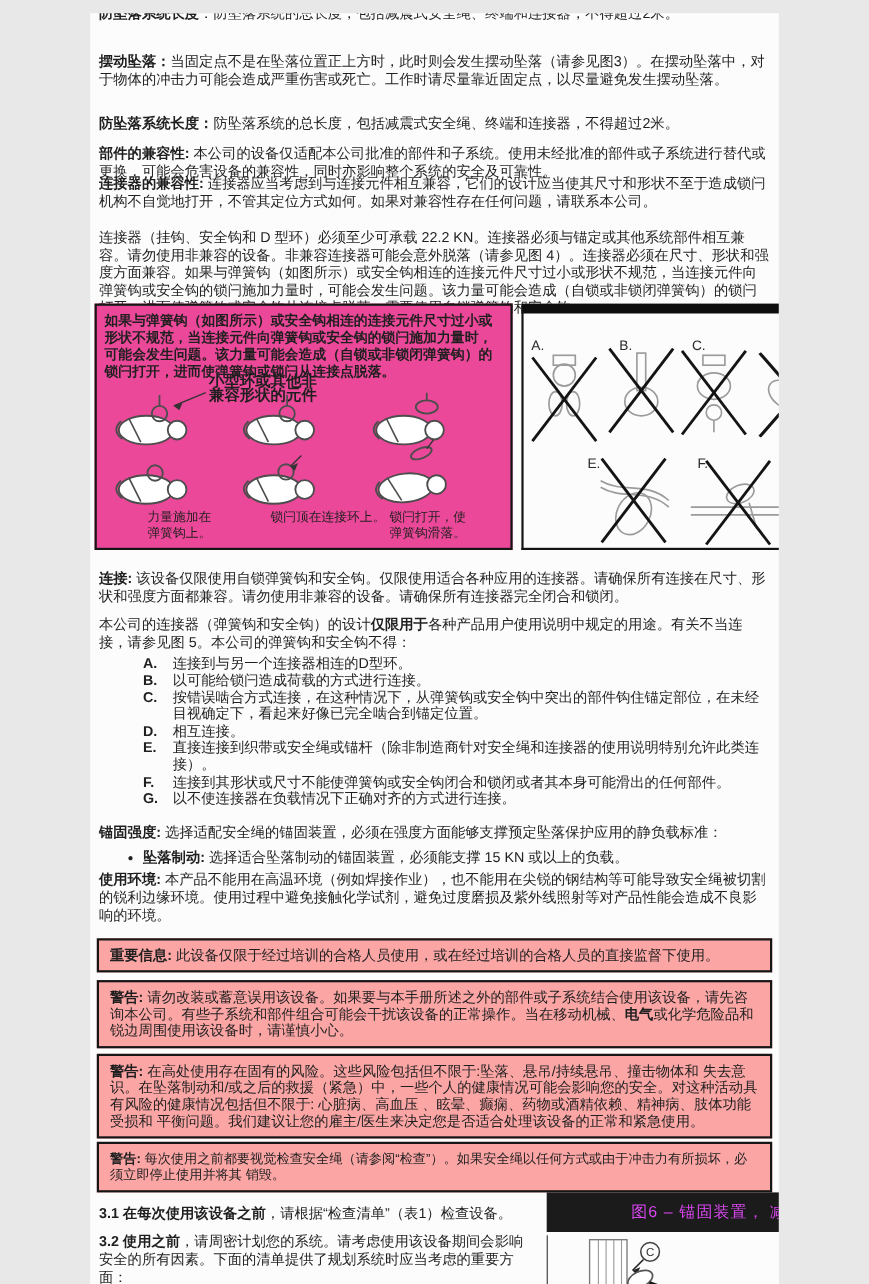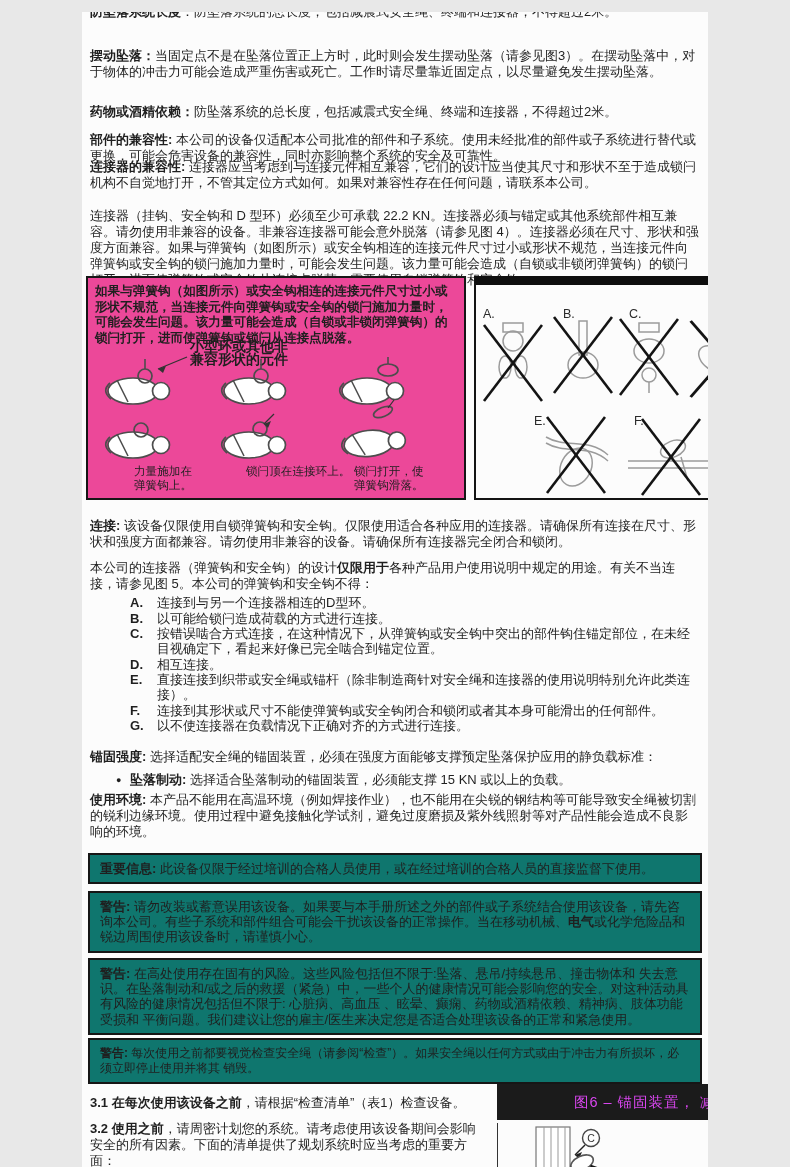--- a/index.html
+++ b/index.html
@@ -10,21 +10,21 @@
     font-size:13px;line-height:16px;
   }
   .abs{position:absolute;left:8px;right:8px;margin:0;}
   .para b{font-weight:bold;}
   .clip-top{top:-8px;}
   .list{position:absolute;left:48px;right:14px;top:583px;line-height:15px;}
   .li{display:flex;margin:0 0 0.5px 0;}
   .li b{width:27px;flex:none;}
   .blt-row{display:flex;align-items:flex-start;}
   .blt{width:40px;flex:none;font-size:9px;line-height:16px;text-align:left;padding-left:26px;box-sizing:border-box;}
-  .box{position:absolute;left:6px;right:6px;border:2px solid #161616;padding:6px 10px;background:#0f766e;line-height:15.2px;}
+  .box{position:absolute;left:6px;right:6px;border:2px solid #161616;padding:6px 10px;background:#fca5a5;line-height:15.2px;}
   
   .fig4{position:absolute;left:4px;top:264px;width:380px;height:224px;border:2px solid #161616;box-sizing:border-box;background:#ec4899;}
   .fig4-intro{position:absolute;left:7px;right:6px;top:6px;font-size:12.6px;line-height:15.5px;font-weight:bold;}
   .fig4-callout{position:absolute;left:102px;top:62px;font-size:14px;line-height:12.5px;font-weight:bold;}
   .fig4-callout span{display:block;}
   .fig4-art{position:absolute;left:0;top:78px;}
   .fig4-caps{position:absolute;left:0;right:0;top:186px;font-size:11.6px;line-height:14px;}
   .cap{position:absolute;}
   .cap span{display:block;}
   
@@ -57,21 +57,21 @@
         <line x1="-29" y1="-38" x2="29" y2="38"></line>
         <line x1="29" y1="-38" x2="-29" y2="38"></line>
       </g>
     </defs>
   </svg>
 
   <p class="abs para clip-top"><b>防坠落系统长度</b><span>：防坠落系统的总长度，包括减震式安全绳、终端和连接器，不得超过2米。</span></p>
 
   <p class="abs para" style="top:36px"><b>摆动坠落：</b><span>当固定点不是在坠落位置正上方时，此时则会发生摆动坠落（请参见图3）。在摆动坠落中，对于物体的冲击力可能会造成严重伤害或死亡。工作时请尽量靠近固定点，以尽量避免发生摆动坠落。</span></p>
 
-  <p class="abs para" style="top:92px"><b>药物或酒精依赖：</b><span>防坠落系统的总长度，包括减震式安全绳、终端和连接器，不得超过2米。</span></p>
+  <p class="abs para" style="top:92px"><b>防坠落系统长度：</b><span>防坠落系统的总长度，包括减震式安全绳、终端和连接器，不得超过2米。</span></p>
 
   <p class="abs para" style="top:120px"><b>部件的兼容性:</b><span> 本公司的设备仅适配本公司批准的部件和子系统。使用未经批准的部件或子系统进行替代或更换，可能会危害设备的兼容性，同时亦影响整个系统的安全及可靠性。</span></p>
 
   <p class="abs para" style="top:147px"><b>连接器的兼容性:</b><span> 连接器应当考虑到与连接元件相互兼容，它们的设计应当使其尺寸和形状不至于造成锁闩机构不自觉地打开，不管其定位方式如何。如果对兼容性存在任何问题，请联系本公司。</span></p>
 
   <p class="abs para" style="top:196px"><span>连接器（挂钩、安全钩和 D 型环）必须至少可承载 22.2 KN。连接器必须与锚定或其他系统部件相互兼容。请勿使用非兼容的设备。非兼容连接器可能会意外脱落（请参见图 4）。连接器必须在尺寸、形状和强度方面兼容。如果与弹簧钩（如图所示）或安全钩相连的连接元件尺寸过小或形状不规范，当连接元件向弹簧钩或安全钩的锁闩施加力量时，可能会发生问题。该力量可能会造成（自锁或非锁闭弹簧钩）的锁闩打开，进而使弹簧钩或安全钩从连接点脱落。需要使用自锁弹簧钩和安全钩。</span></p>
 
   <div class="fig4">
     <div class="fig4-intro">如果与弹簧钩（如图所示）或安全钩相连的连接元件尺寸过小或形状不规范，当连接元件向弹簧钩或安全钩的锁闩施加力量时，可能会发生问题。该力量可能会造成（自锁或非锁闭弹簧钩）的锁闩打开，进而使弹簧钩或锁闩从连接点脱落。</div>
     <div class="fig4-callout">

